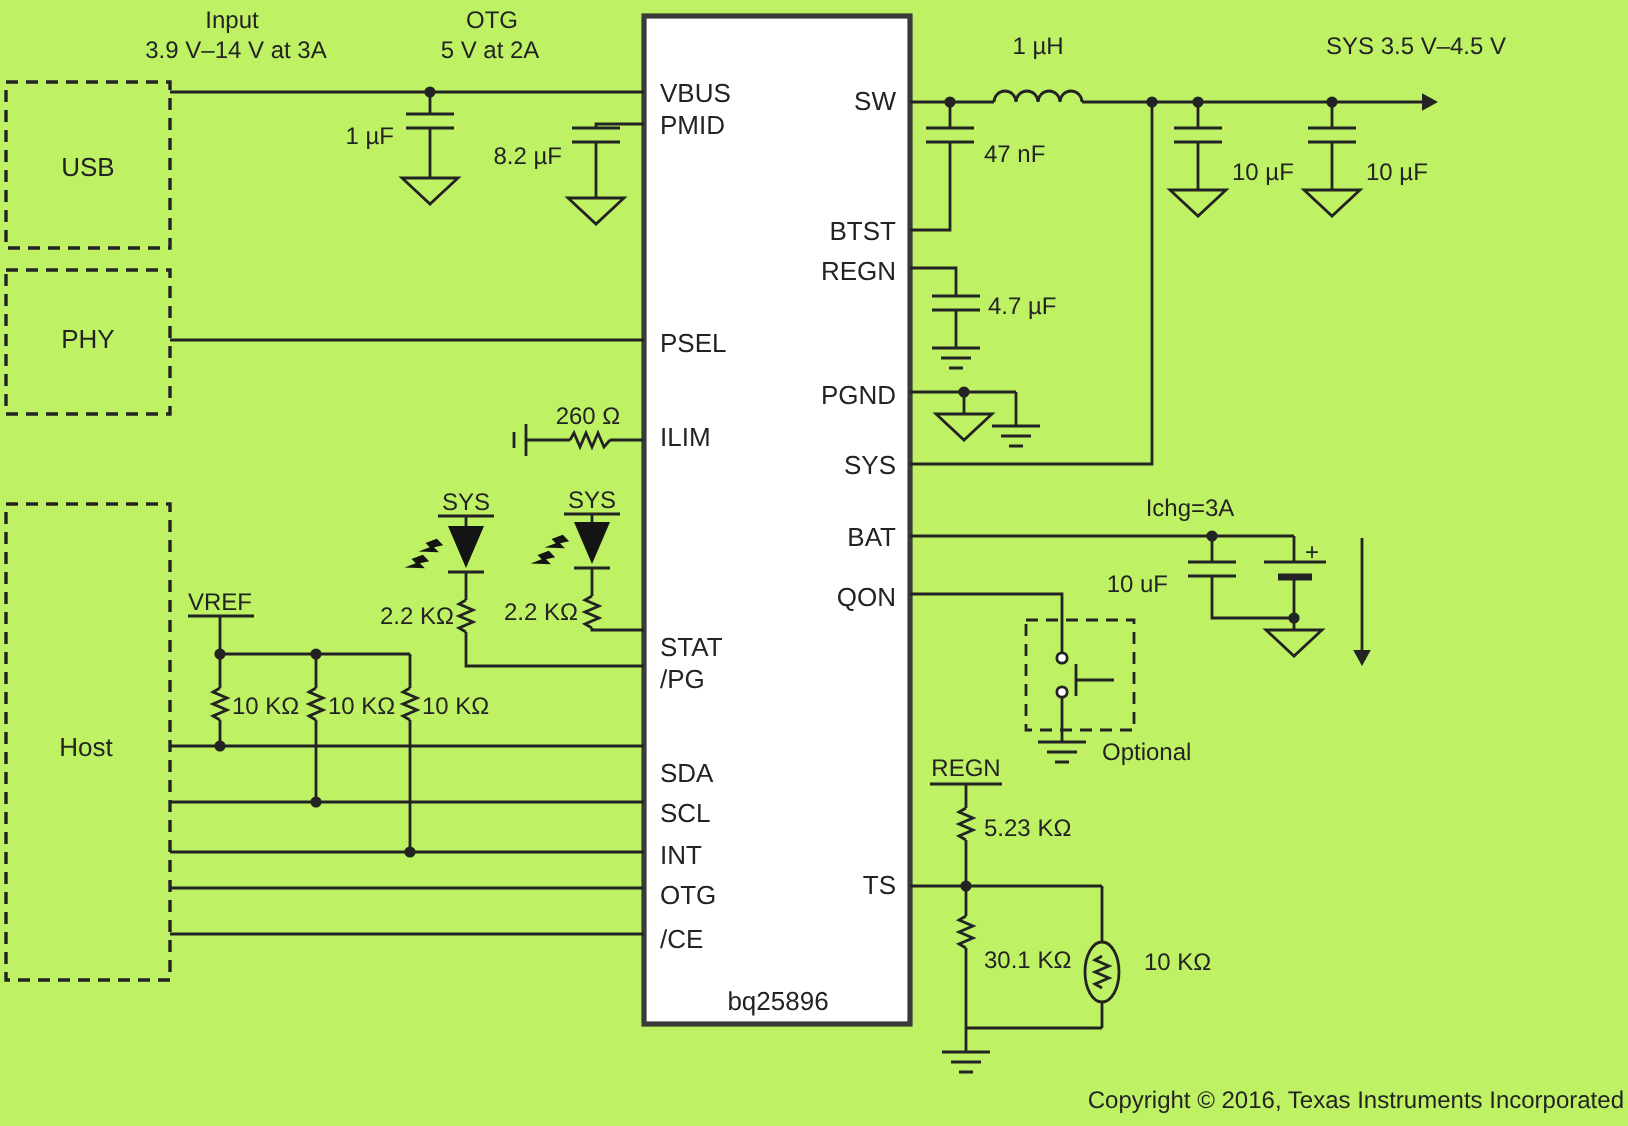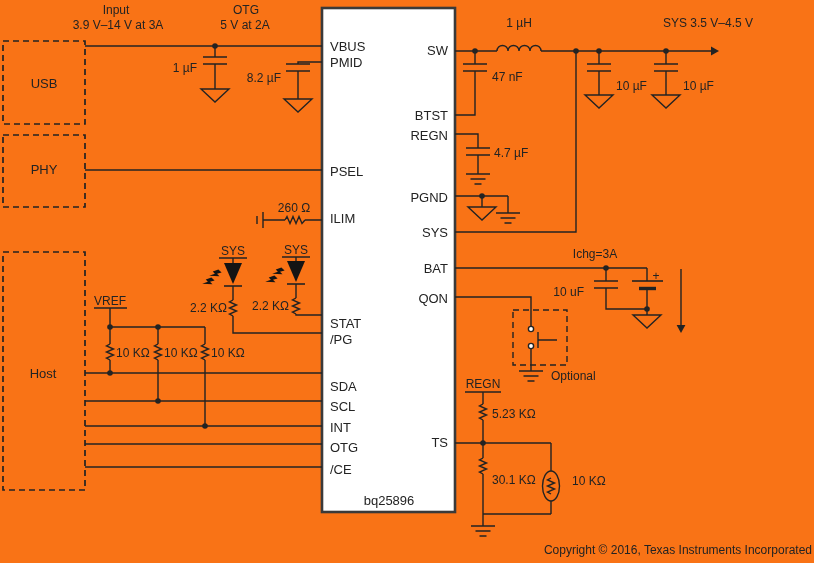--- a/index.html
+++ b/index.html
@@ -1,16 +1,16 @@
 <!DOCTYPE html>
 <html><head>
 <meta charset="utf-8">
 <style>
   html,body{margin:0;padding:0;background:#fff;}
-  .stage{position:relative;width:814px;height:563px;background:#f97316;overflow:hidden;
+  .stage{position:relative;width:814px;height:563px;background:#bef264;overflow:hidden;
          font-family:"Liberation Sans", sans-serif;}
   svg{display:block;}
   svg text{fill:#232323;}
   .t12{font-size:12px;}
   .t13{font-size:13px;}
   .mid{text-anchor:middle;}
   .end{text-anchor:end;}
 </style>
 </head>
 <body>

